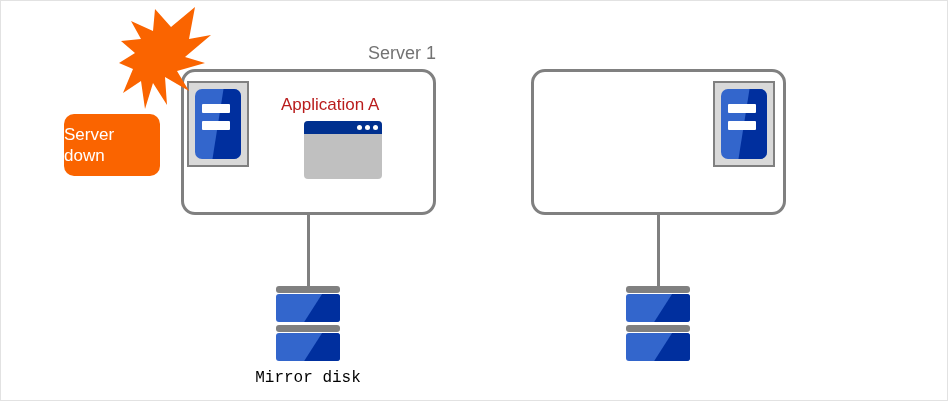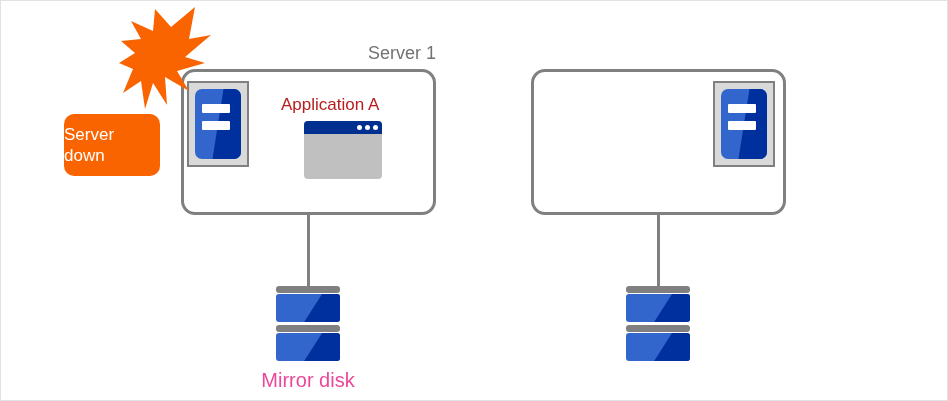--- a/index.html
+++ b/index.html
@@ -156,23 +156,24 @@
     clip-path: polygon(72% 0%, 100% 0%, 100% 100%, 44% 100%);
   }
   .disk-gap { height: 3px; }
 
   #disk1-label {
     position: absolute;
     left: 222px;
     top: 368px;
     width: 170px;
     text-align: center;
-    font-size: 20px;
-    color: #ec4899;
-    white-space: nowrap;
+    font-size: 16px;
+    color: #000000;
+    white-space: nowrap;
+    font-family: Liberation Mono, monospace;
   }
 
   
   #alert-badge {
     position: absolute;
     left: 63px;
     top: 113px;
     width: 96px;
     height: 62px;
     background: #fa6400;

